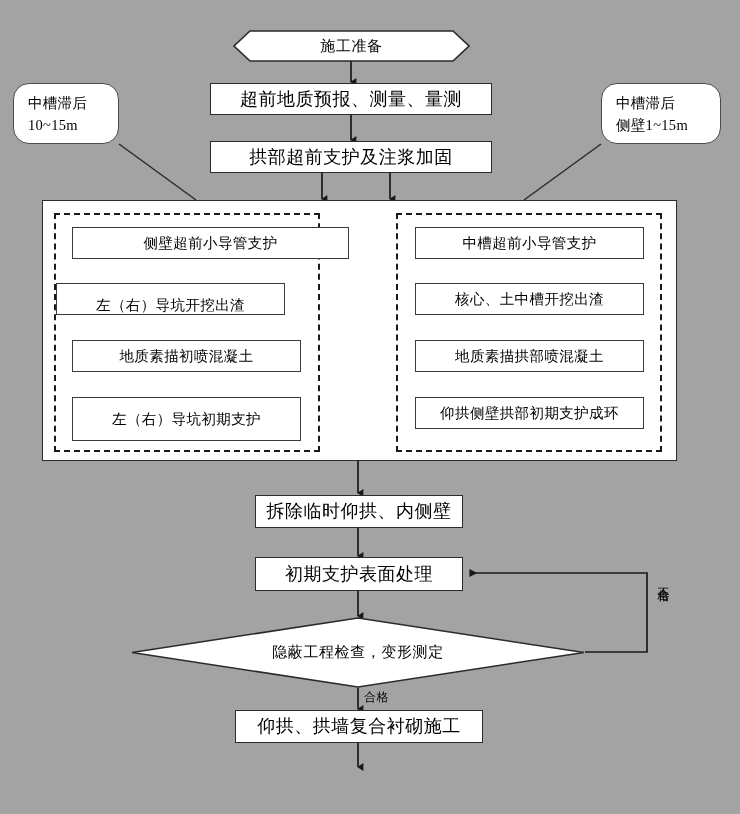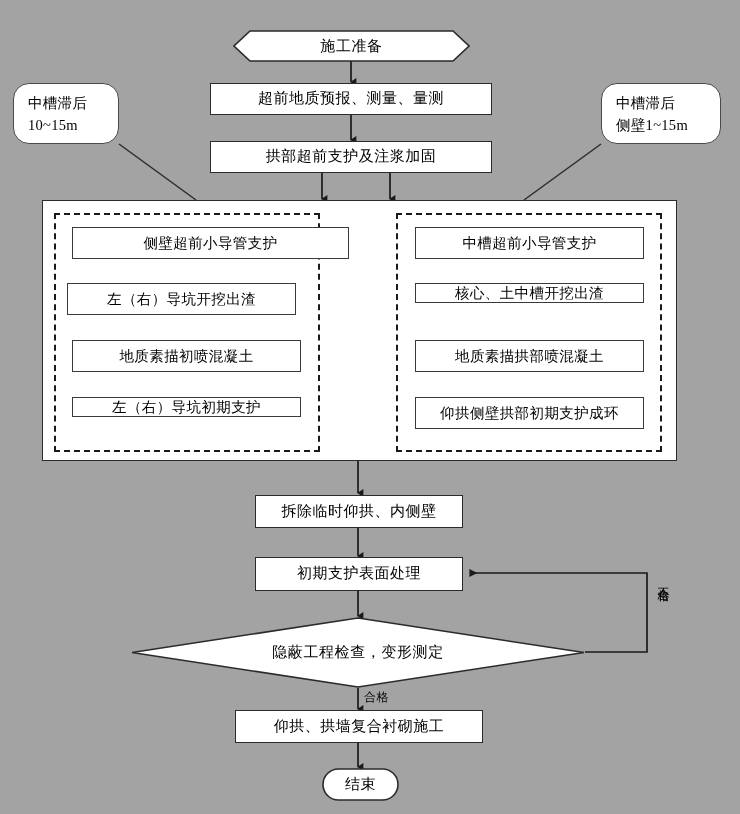--- a/index.html
+++ b/index.html
@@ -26,21 +26,21 @@
     display:flex;
     align-items:center;
     justify-content:center;
     text-align:center;
     line-height:1.15;
     white-space:nowrap;
     background:#ffffff;
   }
   .proc{
     border:1.6px solid #2b2b2b;
-    font-size:15px;
+    font-size:18px;
     letter-spacing:0.5px;
   }
   .proc-inner{
     border:1.4px solid #3a3a3a;
     font-size:14.5px;
     letter-spacing:0.4px;
   }
   .group-solid{
     position:absolute;
     box-sizing:border-box;
@@ -167,34 +167,34 @@
 
   <div class="group-solid" style="left:42px; top:200px; width:635px; height:261px;"></div>
 
   <div class="group-dashed" style="left:54px; top:213px; width:266px; height:239px;"></div>
 
   <div class="group-dashed" style="left:396px; top:213px; width:266px; height:239px;"></div>
 
   <div class="node proc-inner" style="left:72px; top:227px; width:277px; height:32px;">
     <span>侧壁超前小导管支护</span>
   </div>
-  <div class="node proc-inner" style="left:67px; top:283px; width:229px; height:32px;">
+  <div class="node proc-inner" style="left:56px; top:283px; width:229px; height:32px;align-items:flex-end;">
     <span>左（右）导坑开挖出渣</span>
   </div>
   <div class="node proc-inner" style="left:72px; top:340px; width:229px; height:32px;">
     <span>地质素描初喷混凝土</span>
   </div>
-  <div class="node proc-inner" style="left:72px; top:397px; width:229px; height:20px;">
+  <div class="node proc-inner" style="left:72px; top:397px; width:229px; height:44px;">
     <span>左（右）导坑初期支护</span>
   </div>
 
   <div class="node proc-inner" style="left:415px; top:227px; width:229px; height:32px;">
     <span>中槽超前小导管支护</span>
   </div>
-  <div class="node proc-inner" style="left:415px; top:283px; width:229px; height:20px;">
+  <div class="node proc-inner" style="left:415px; top:283px; width:229px; height:32px;">
     <span>核心、土中槽开挖出渣</span>
   </div>
   <div class="node proc-inner" style="left:415px; top:340px; width:229px; height:32px;">
     <span>地质素描拱部喷混凝土</span>
   </div>
   <div class="node proc-inner" style="left:415px; top:397px; width:229px; height:32px;">
     <span>仰拱侧壁拱部初期支护成环</span>
   </div>
 
   <div class="node proc" style="left:255px; top:495px; width:208px; height:33px;">
@@ -213,20 +213,14 @@
   </div>
 
   <div class="edge-label" style="left:364px; top:689px;">合格</div>
 
   <div class="edge-label vertical" style="left:657px; top:578px;">不合格</div>
 
   <div class="node proc" style="left:235px; top:710px; width:248px; height:33px;">
     <span>仰拱、拱墙复合衬砌施工</span>
   </div>
 
-  <div class="termwrap" style="left:322px; top:768px; width:77px; height:33px;">
-    <svg width="77" height="33" viewBox="0 0 77 33">
-      <rect x="1" y="1" width="75" height="31" rx="15.5" ry="15.5" fill="#ffffff" stroke="#2b2b2b" stroke-width="1.6"></rect>
-    </svg>
-    <span class="shape-label">结束</span>
-  </div>
 
 </div>
 
 </body></html>

